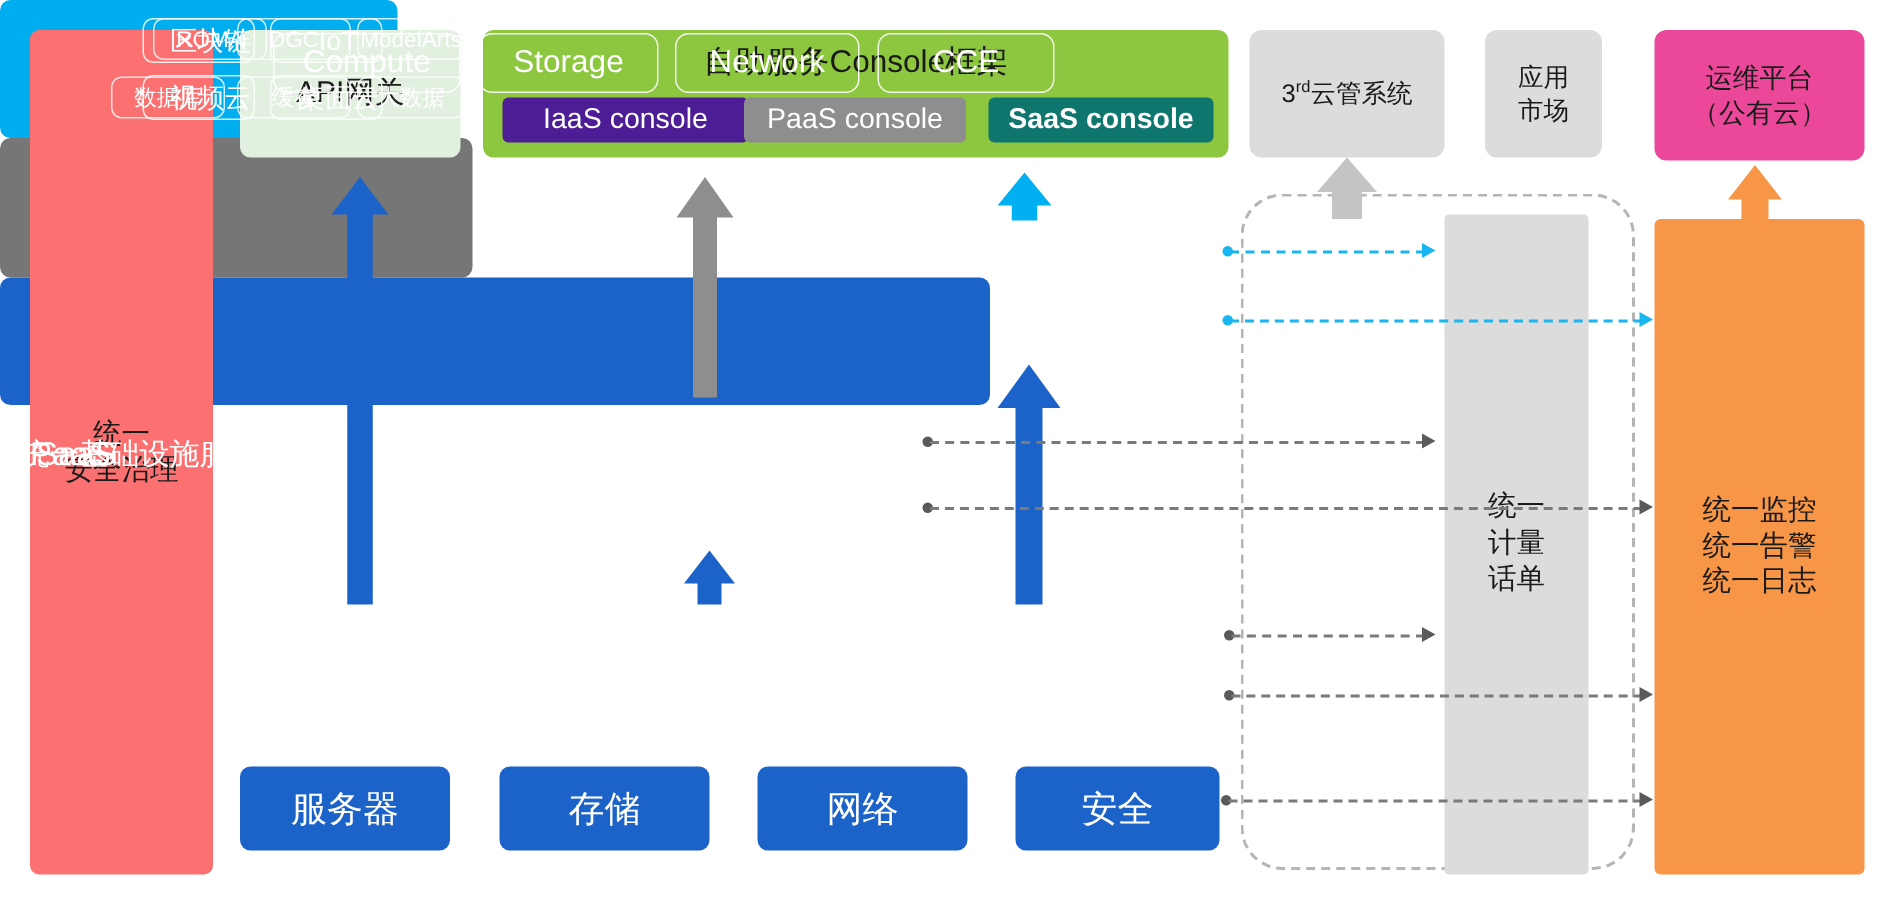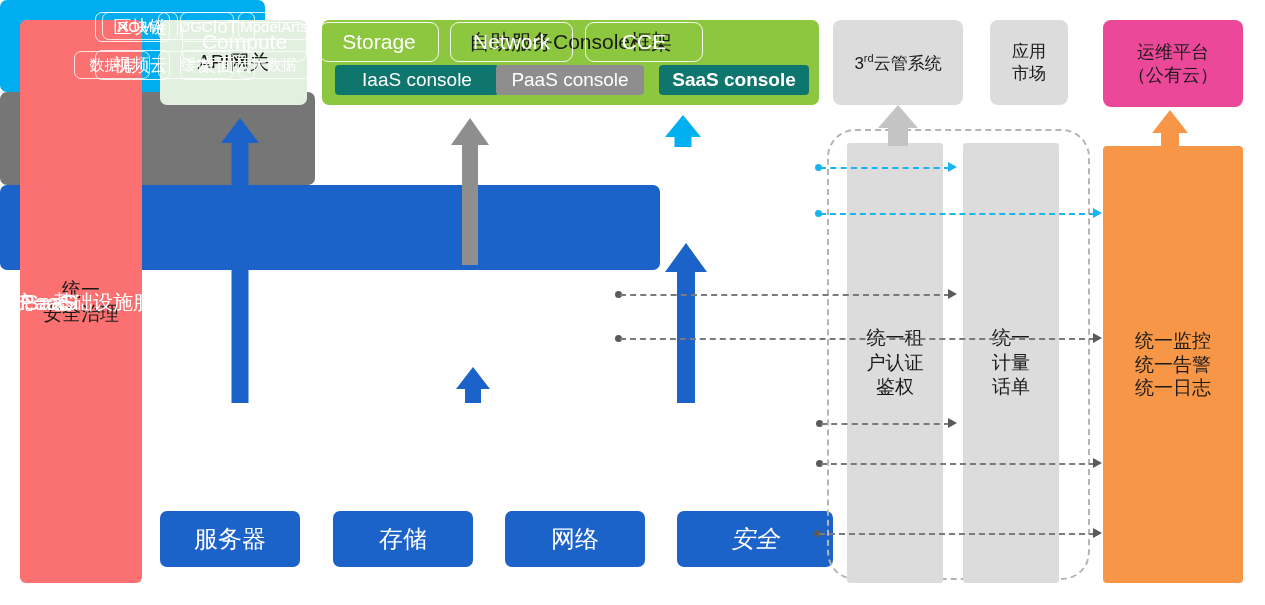--- a/index.html
+++ b/index.html
@@ -67,21 +67,21 @@
     height: 30px;
     border-radius: 4px;
     color: #ffffff;
     font-size: 19px;
     display: flex;
     align-items: center;
     justify-content: center;
     padding: 0 9px;
     box-sizing: border-box;
   }
-  #chip-iaas { left: 13px;  width: 164px; background: #0f766e; }
+  #chip-iaas { left: 13px;  width: 164px; background: #4c1d95; }
   #chip-paas { left: 174px; width: 148px; background: #8e8e8e; }
   #chip-saas { left: 337px; width: 150px; background: #0f766e; font-weight: bold; }
 
   
   #third-party-cloud {
     left: 833px; top: 20px; width: 130px; height: 85px;
     background: #dcdcdc; border-radius: 8px;
     color: #1a1a1a; font-size: 17px;
   }
   #third-party-cloud sup { font-size: 11px; vertical-align: super; }
@@ -177,21 +177,21 @@
   .hw-box {
     position: absolute;
     top: 511px; height: 56px;
     background: #1b62c9; border-radius: 7px;
     display: flex; align-items: center; justify-content: center;
     color: #ffffff; font-size: 24px;
   }
   #hw-0 { left: 160px; width: 140px; }
   #hw-1 { left: 333px; width: 140px; }
   #hw-2 { left: 505px; width: 140px; }
-  #hw-3 { left: 677px; width: 156px; font-style: italic; }
+  #hw-3 { left: 677px; width: 136px; }
 
   
   #shared-services-container {
     position: absolute;
     left: 827px; top: 129px; width: 263px; height: 451px;
     border: 2.5px dashed #b5b5b5;
     border-radius: 28px;
     box-sizing: border-box;
   }
   .shared-col {
@@ -289,21 +289,20 @@
     <div class="pill" id="infra-p2">Network</div>
     <div class="pill" id="infra-p3">CCE</div>
   </div>
 
   <div class="hw-box" id="hw-0">服务器</div>
   <div class="hw-box" id="hw-1">存储</div>
   <div class="hw-box" id="hw-2">网络</div>
   <div class="hw-box" id="hw-3">安全</div>
 
   <div id="shared-services-container"></div>
-  <div class="shared-col" id="shared-col-0">统一租<br>户认证<br>鉴权</div>
   <div class="shared-col" id="shared-col-1">统一<br>计量<br>话单</div>
 
   <svg width="1265" height="605" style="position:absolute;left:0;top:0;pointer-events:none;">
 
     <g>
       <polygon fill="#1b62c9" points="240,118 259,143 248.5,143 248.5,403 231.5,403 231.5,143 221,143"></polygon>
     </g>
 
     <g>
       <polygon fill="#8e8e8e" points="470,118 489,145 478,145 478,265 462,265 462,145 451,145"></polygon>

